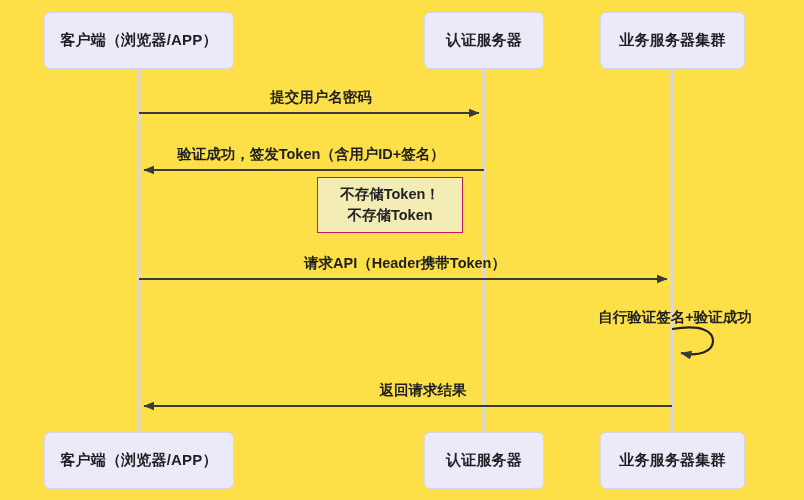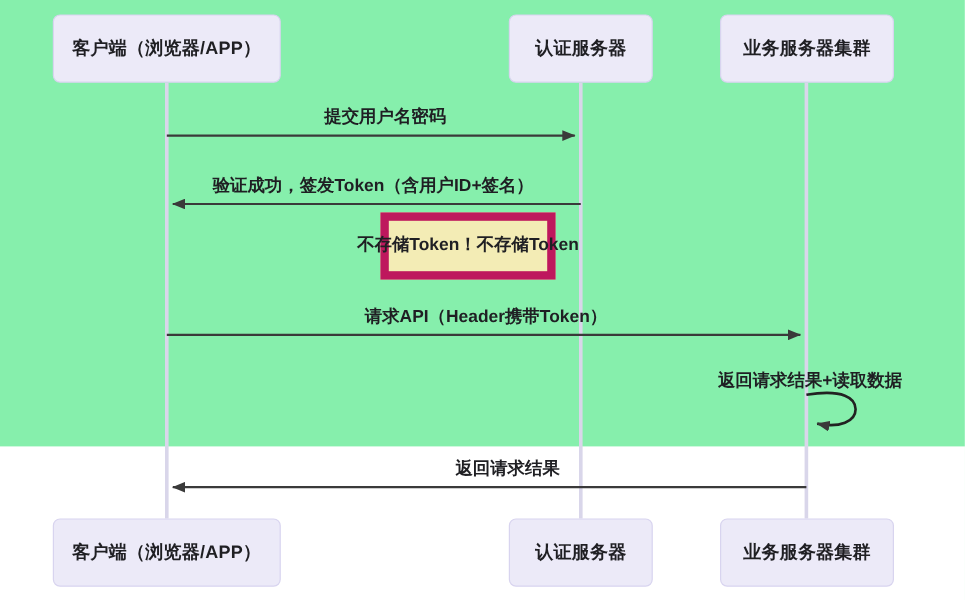--- a/index.html
+++ b/index.html
@@ -10,22 +10,22 @@
   body {
     width: 804px;
     height: 500px;
     font-family: "Liberation Sans", "DejaVu Sans", sans-serif;
     color: #1d1d1f;
     overflow: hidden;
   }
   #diagram {
     position: relative;
     width: 804px;
-    height: 372px;
-    background: #86efac;
+    height: 500px;
+    background: #fde047;
   }
   svg.layer {
     position: absolute;
     left: 0;
     top: 0;
     width: 804px;
     height: 500px;
   }
   .actor-box {
     position: absolute;
@@ -39,23 +39,23 @@
     font-size: 15px;
     font-weight: 700;
     letter-spacing: 0.2px;
     color: #1f1f23;
     white-space: nowrap;
   }
   .note-box {
     position: absolute;
     box-sizing: border-box;
     background: #f3ecb5;
-    border: 7px solid #be185d;
+    border: 1px solid #be185d;
     display: flex;
-    flex-direction: row;
+    flex-direction: column;
     align-items: center;
     justify-content: center;
     font-size: 14.5px;
     font-weight: 700;
     line-height: 1.45;
     color: #1f1f23;
     white-space: nowrap;
   }
   .msg-label {
     position: absolute;
@@ -127,20 +127,20 @@
   </div>
   <div class="actor-box" style="left:600px; top:432px; width:145px; height:57px;">
     <span>业务服务器集群</span>
   </div>
 
   <div class="msg-label" style="left:321px; top:88px;">提交用户名密码</div>
   <div class="msg-label" style="left:405px; top:254px;">请求API（Header携带Token）</div>
   <div class="msg-label" style="left:311px; top:145px;">验证成功，签发Token（含用户ID+签名）</div>
   <div class="msg-label" style="left:423px; top:381px;">返回请求结果</div>
 
-  <div class="self-label" style="left:675px; top:308px;">返回请求结果+读取数据</div>
+  <div class="self-label" style="left:675px; top:308px;">自行验证签名+验证成功</div>
 
   <div class="note-box" style="left:317px; top:177px; width:146px; height:56px;">
     <span>不存储Token！</span>
     <span>不存储Token</span>
   </div>
 
 </div>
 
 </body></html>

